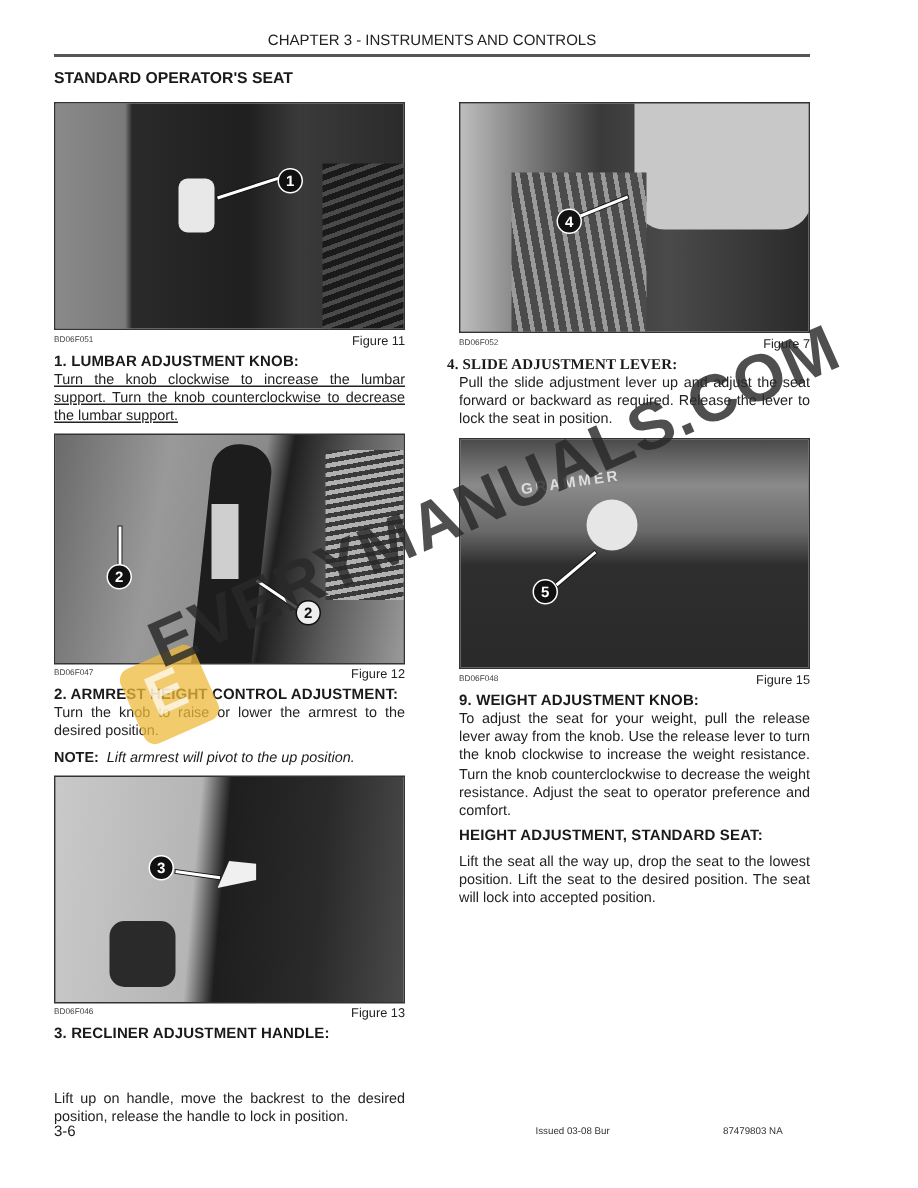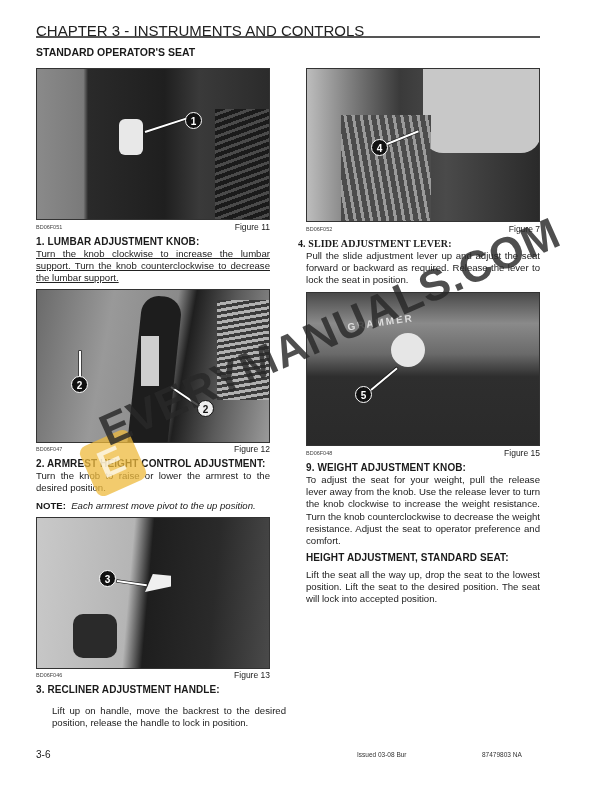--- a/index.html
+++ b/index.html
@@ -1,19 +1,19 @@
 <!DOCTYPE html>
 <html><head>
 <meta charset="utf-8">
 <style>
   * { margin:0; padding:0; box-sizing:border-box; }
   html, body { width:612px; height:792px; background:#ffffff; overflow:hidden; }
   body { position:relative; font-family:"Liberation Sans", sans-serif; color:#1a1a1a; }
 
-  .header { position:absolute; left:36px; top:22px; width:504px; font-size:15px; color:#222; letter-spacing:0; }
+  .header { position:absolute; left:36px; top:22px; width:504px; text-align:center; font-size:10px; color:#222; letter-spacing:0; }
   .header-rule { position:absolute; left:36px; top:36px; width:504px; height:2px; background:#555; }
   .section-title { position:absolute; left:36px; top:46px; font-size:10.5px; font-weight:bold; }
 
   .figure { position:absolute; border:1px solid #333; overflow:hidden; background:#3a3a3a; }
   .fig-code { position:absolute; font-size:5.5px; color:#444; }
   .fig-label { position:absolute; font-size:8.5px; color:#222; text-align:right; }
 
   .item-title { position:absolute; font-size:10px; font-weight:bold; letter-spacing:0.1px; }
   .body-text { position:absolute; font-size:9.6px; line-height:12.2px; text-align:justify; color:#222; }
   .note { position:absolute; font-size:9.6px; line-height:12px; }
@@ -59,34 +59,34 @@
   <div class="callout" style="left:34px;top:86px;">2</div>
   <div class="arrow" style="left:134px;top:96px;width:36px;transform:rotate(34deg);"></div>
   <div class="callout white" style="left:160px;top:110px;">2</div>
 </div>
 <div class="fig-code" style="left:36px;top:446px;">BD06F047</div>
 <div class="fig-label" style="left:200px;top:444px;width:70px;">Figure 12</div>
 
 <div class="item-title" style="left:36px;top:458px;">2.  ARMREST HEIGHT CONTROL ADJUSTMENT:</div>
 <div class="body-text" style="left:36px;top:470px;width:234px;">Turn the knob to raise or lower the armrest to the desired position.</div>
 <div class="note" style="left:36px;top:500px;width:240px;">
-  <b>NOTE:</b>&nbsp;&nbsp;<i>Each armrest move pivot to the up position.</i>
+  <b>NOTE:</b>&nbsp;&nbsp;<i>Lift armrest will pivot to the up position.</i>
 </div>
 
 <div class="figure" style="left:36px;top:517px;width:234px;height:152px;background:linear-gradient(95deg,#c9c9c9 0%,#b5b5b5 40%,#1e1e1e 48%,#2a2a2a 75%,#4a4a4a 100%);">
   <div style="position:absolute;left:108px;top:56px;width:26px;height:18px;background:#f0f0f0;clip-path:polygon(0 100%,30% 0,100% 10%,100% 70%);"></div>
   <div style="position:absolute;left:36px;top:96px;width:44px;height:44px;border-radius:10px;background:#2a2a2a;"></div>
   <div class="arrow" style="left:80px;top:62px;width:30px;transform:rotate(8deg);"></div>
   <div class="callout" style="left:62px;top:52px;">3</div>
 </div>
 <div class="fig-code" style="left:36px;top:672px;">BD06F046</div>
 <div class="fig-label" style="left:200px;top:670px;width:70px;">Figure 13</div>
 
 <div class="item-title" style="left:36px;top:684px;">3.  RECLINER ADJUSTMENT HANDLE:</div>
-<div class="body-text" style="left:36px;top:705px;width:234px;margin-left:16px;">Lift up on handle, move the backrest to the desired position, release the handle to lock in position.</div>
+<div class="body-text" style="left:36px;top:727px;width:234px;">Lift up on handle, move the backrest to the desired position, release the handle to lock in position.</div>
 
 <div class="figure" style="left:306px;top:68px;width:234px;height:154px;background:linear-gradient(90deg,#bdbdbd 0%,#7a7a7a 20%,#3a3a3a 40%,#4a4a4a 60%,#2a2a2a 100%);">
   <div style="position:absolute;left:116px;top:0;width:118px;height:84px;background:#c8c8c8;border-radius:0 0 20px 20px;"></div>
   <div style="position:absolute;left:34px;top:46px;width:90px;height:108px;background:repeating-linear-gradient(80deg,#4b4b4b 0 5px,#9a9a9a 5px 8px);"></div>
   <div class="arrow" style="left:80px;top:74px;width:34px;transform:rotate(-22deg);"></div>
   <div class="callout" style="left:64px;top:70px;">4</div>
 </div>
 <div class="fig-code" style="left:306px;top:226px;">BD06F052</div>
 <div class="fig-label" style="left:470px;top:224px;width:70px;">Figure 7</div>
 

